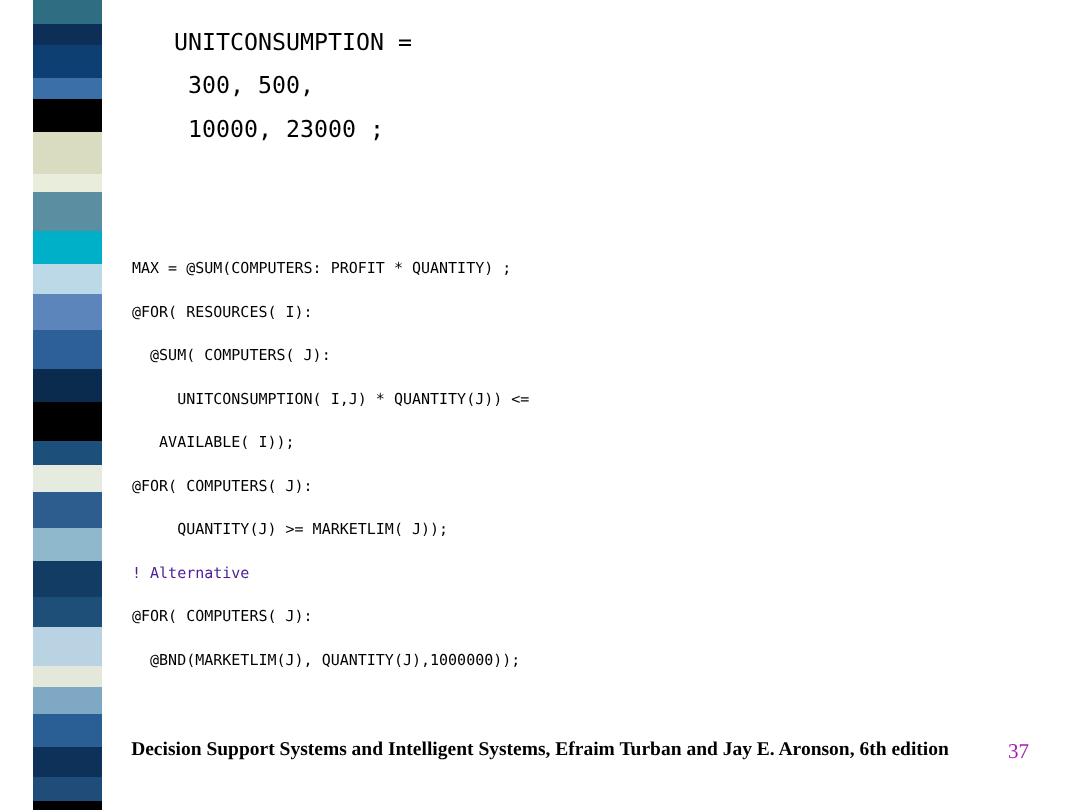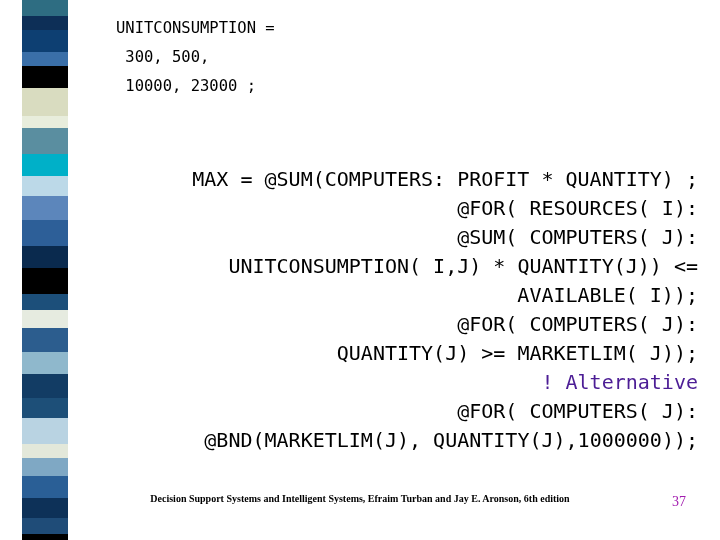--- a/index.html
+++ b/index.html
@@ -51,42 +51,41 @@
     white-space: pre;
     height: 29px;
     margin-left: 28px;
   }
   #block-two {
     position: absolute;
     left: 88px;
     top: 165px;
     width: 610px;
     font-family: "DejaVu Sans Mono", "Liberation Mono", monospace;
-    font-size: 20px;
+    font-size: 10px;
     line-height: 29px;
     color: #000000;
     white-space: pre;
-    text-align: right;
   }
   #block-two .line {
     white-space: pre;
     height: 29px;
   }
   #block-two .grey {
     color: #4c1d95;
   }
   
   #footer {
     position: absolute;
     left: 0;
     top: 493px;
     width: 720px;
     text-align: center;
     font-family: "Liberation Serif", serif;
-    font-size: 10px;
+    font-size: 13px;
     line-height: 11.5px;
     color: #000000;
     font-weight: bold;
   }
   #page-number {
     position: absolute;
     left: 672px;
     top: 494px;
     font-family: "Liberation Serif", serif;
     font-size: 14px;

